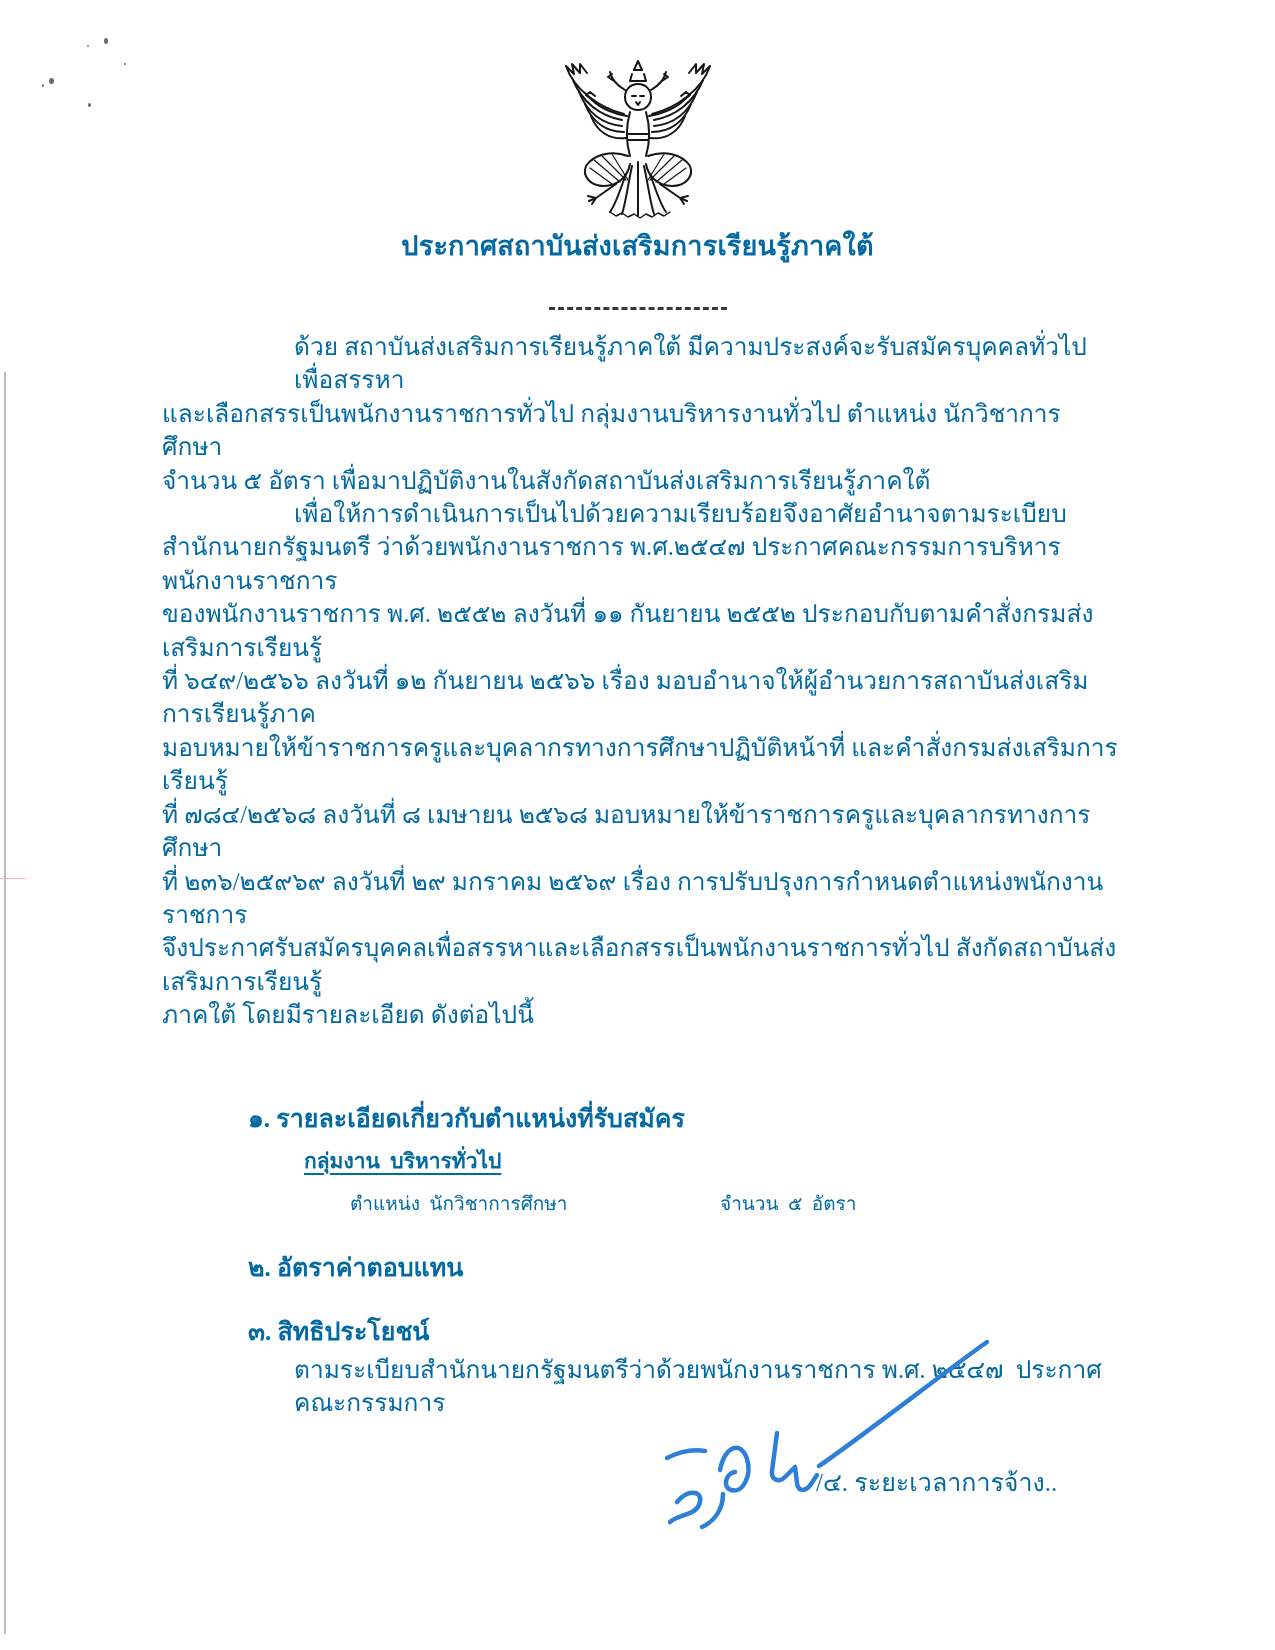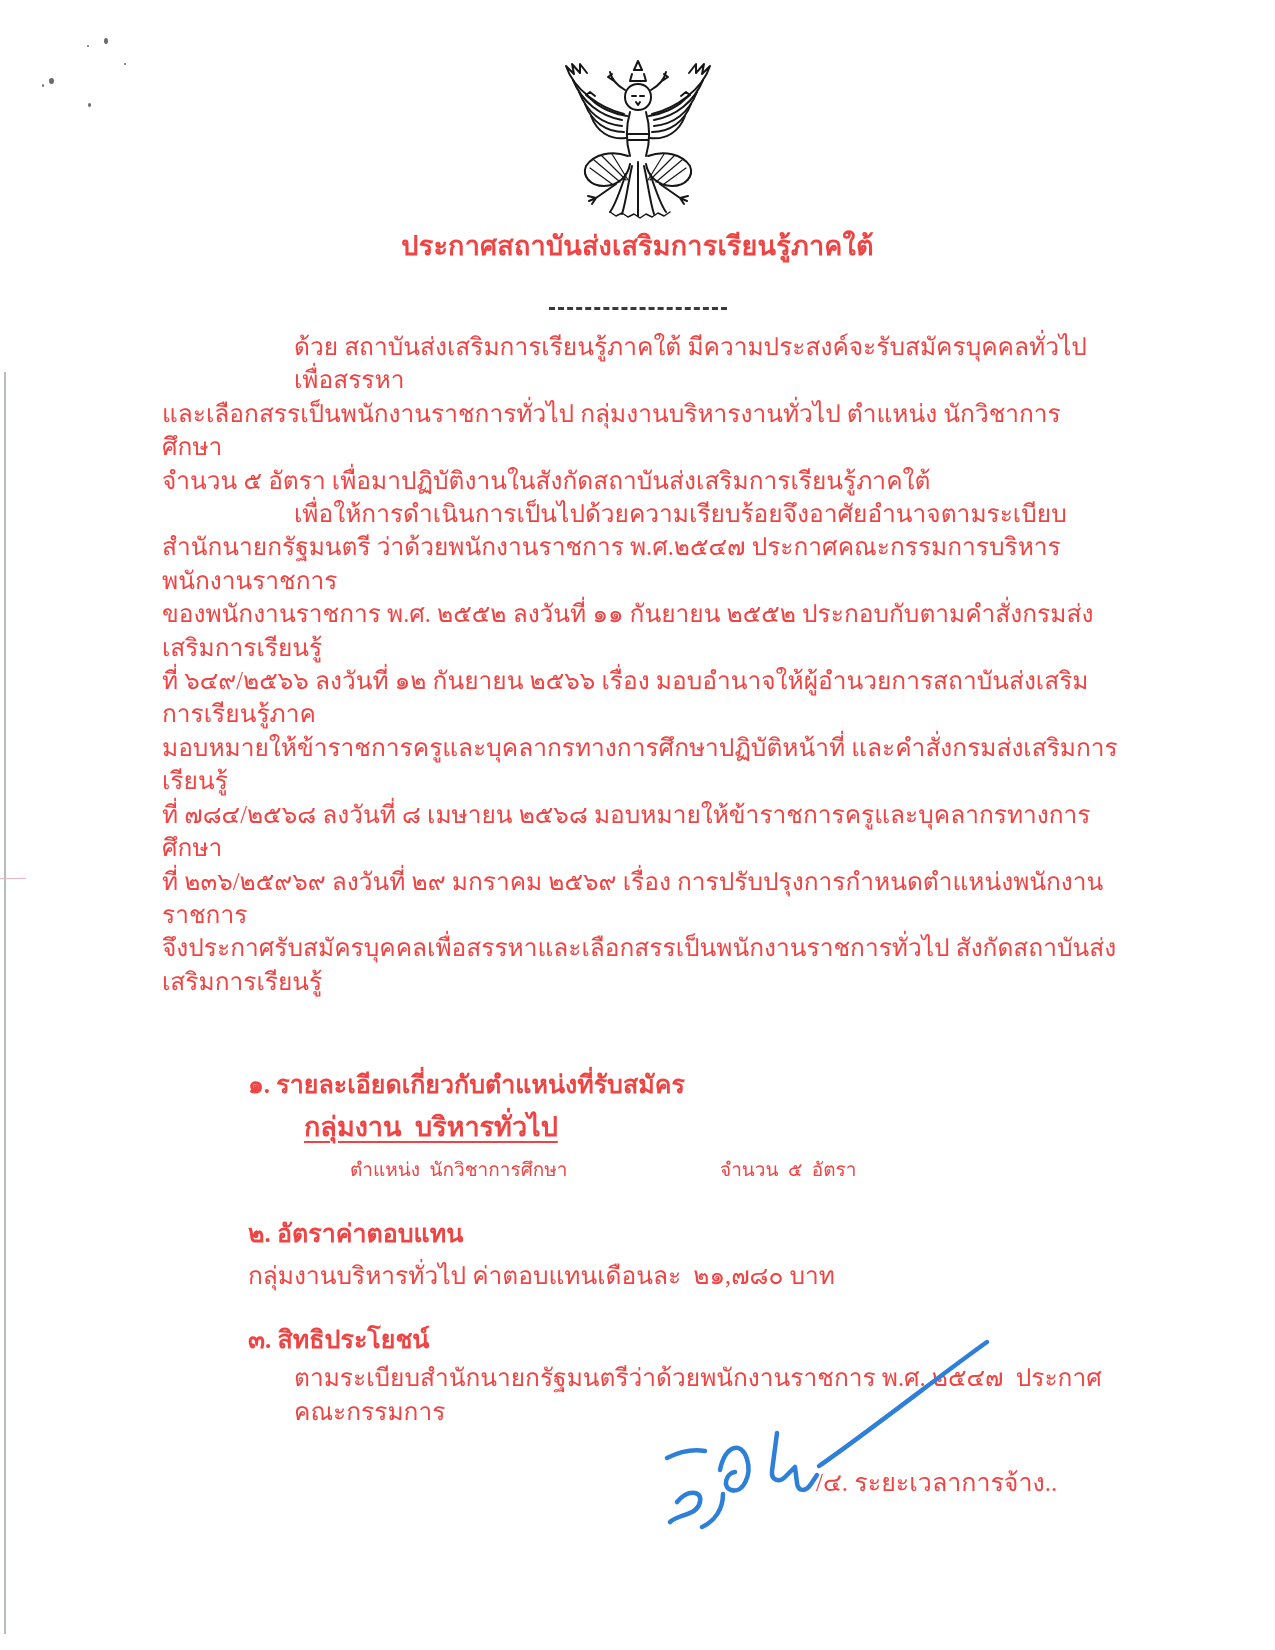--- a/index.html
+++ b/index.html
@@ -2,21 +2,21 @@
 <html lang="th"><head>
 <meta charset="utf-8">
 <style>
   html,body{margin:0;padding:0;background:#888;}
   .page{
     position:relative;
     width:1275px;height:1650px;
     margin:0 auto;
     background:#ffffff;
     font-family:"Liberation Serif", serif;
-    color:#ef4444;
+    color:#0369a1;
     overflow:hidden;
   }
   .t{white-space:pre-wrap;}
   
   .edge-line{position:absolute;left:4px;top:372px;width:2px;height:1262px;background:#b7bcbc;}
   .pink-line{position:absolute;left:0;top:878px;width:26px;height:1px;background:#e8b9c4;}
   .speck{position:absolute;background:#6b6b6b;border-radius:50%;}
   
   .emblem-wrap{position:absolute;top:58px;left:50%;transform:translateX(-50%);}
   
@@ -25,21 +25,21 @@
   .title2{position:absolute;top:260px;left:0;width:100%;text-align:center;
           font-size:27px;font-weight:bold;}
   .divider{position:absolute;top:307px;left:50%;transform:translateX(-50%);
            width:178px;height:0;border-top:3px dashed #3a3a3a;}
   
   .content{position:absolute;left:162px;top:330px;width:956px;font-size:24.5px;}
   .line{line-height:33.4px;min-height:33.4px;}
   .ind1{padding-left:132px;}
   .sec-gap{height:66px;}
   .sec-head{font-weight:bold;padding-left:86px;line-height:42px;font-size:25px;}
-  .s1-group{font-weight:bold;padding-left:142px;line-height:43px;font-size:27px;}
+  .s1-group{font-weight:bold;padding-left:142px;line-height:43px;font-size:21px;}
   .s1-group .u{text-decoration:underline;text-underline-offset:5px;}
   .s1-row{padding-left:188px;line-height:42px;font-size:19px;}
   .s1-pos{display:inline-block;width:370px;}
   .s2-detail{padding-left:86px;line-height:42px;}
   .small-gap{height:22px;}
   
   .signature{position:absolute;left:615px;top:1330px;}
   .next-note{position:absolute;left:816px;top:1462px;font-size:25px;}
 </style>
 </head>
@@ -108,33 +108,33 @@
     <div class="line t">จำนวน ๕ อัตรา เพื่อมาปฏิบัติงานในสังกัดสถาบันส่งเสริมการเรียนรู้ภาคใต้</div>
 
     <div class="line ind1 t">เพื่อให้การดำเนินการเป็นไปด้วยความเรียบร้อยจึงอาศัยอำนาจตามระเบียบ</div>
     <div class="line t">สำนักนายกรัฐมนตรี ว่าด้วยพนักงานราชการ พ.ศ.๒๕๔๗ ประกาศคณะกรรมการบริหารพนักงานราชการ</div>
     <div class="line t">ของพนักงานราชการ พ.ศ. ๒๕๕๒ ลงวันที่ ๑๑ กันยายน ๒๕๕๒ ประกอบกับตามคำสั่งกรมส่งเสริมการเรียนรู้</div>
     <div class="line t">ที่ ๖๔๙/๒๕๖๖ ลงวันที่ ๑๒ กันยายน ๒๕๖๖ เรื่อง มอบอำนาจให้ผู้อำนวยการสถาบันส่งเสริมการเรียนรู้ภาค</div>
     <div class="line t">มอบหมายให้ข้าราชการครูและบุคลากรทางการศึกษาปฏิบัติหน้าที่ และคำสั่งกรมส่งเสริมการเรียนรู้</div>
     <div class="line t">ที่ ๗๘๔/๒๕๖๘ ลงวันที่ ๘ เมษายน ๒๕๖๘ มอบหมายให้ข้าราชการครูและบุคลากรทางการศึกษา</div>
     <div class="line t">ที่ ๒๓๖/๒๕๙๖๙ ลงวันที่ ๒๙ มกราคม ๒๕๖๙ เรื่อง การปรับปรุงการกำหนดตำแหน่งพนักงานราชการ</div>
     <div class="line t">จึงประกาศรับสมัครบุคคลเพื่อสรรหาและเลือกสรรเป็นพนักงานราชการทั่วไป สังกัดสถาบันส่งเสริมการเรียนรู้</div>
+    <div class="line t">ภาคใต้ โดยมีรายละเอียด ดังต่อไปนี้</div>
 
     <div class="sec-gap"></div>
 
     <div class="sec-head t">๑. รายละเอียดเกี่ยวกับตำแหน่งที่รับสมัคร</div>
     <div class="s1-group"><span class="u t">กลุ่มงาน  บริหารทั่วไป</span></div>
     <div class="s1-row">
       <span class="s1-pos t">ตำแหน่ง  นักวิชาการศึกษา</span><span class="t">จำนวน  ๕  อัตรา</span>
     </div>
 
     <div class="small-gap"></div>
 
     <div class="sec-head t">๒. อัตราค่าตอบแทน</div>
-    <div class="s2-detail t">กลุ่มงานบริหารทั่วไป ค่าตอบแทนเดือนละ  ๒๑,๗๘๐ บาท</div>
 
     <div class="small-gap"></div>
 
     <div class="sec-head t">๓. สิทธิประโยชน์</div>
     <div class="line ind1 t">ตามระเบียบสำนักนายกรัฐมนตรีว่าด้วยพนักงานราชการ พ.ศ. ๒๕๔๗  ประกาศคณะกรรมการ</div>
 
   </div>
 
   <div class="signature">
     <svg width="400" height="210" viewBox="0 0 400 210" fill="none" stroke="#2e7fd8" stroke-width="4.5" stroke-linecap="round" stroke-linejoin="round">

